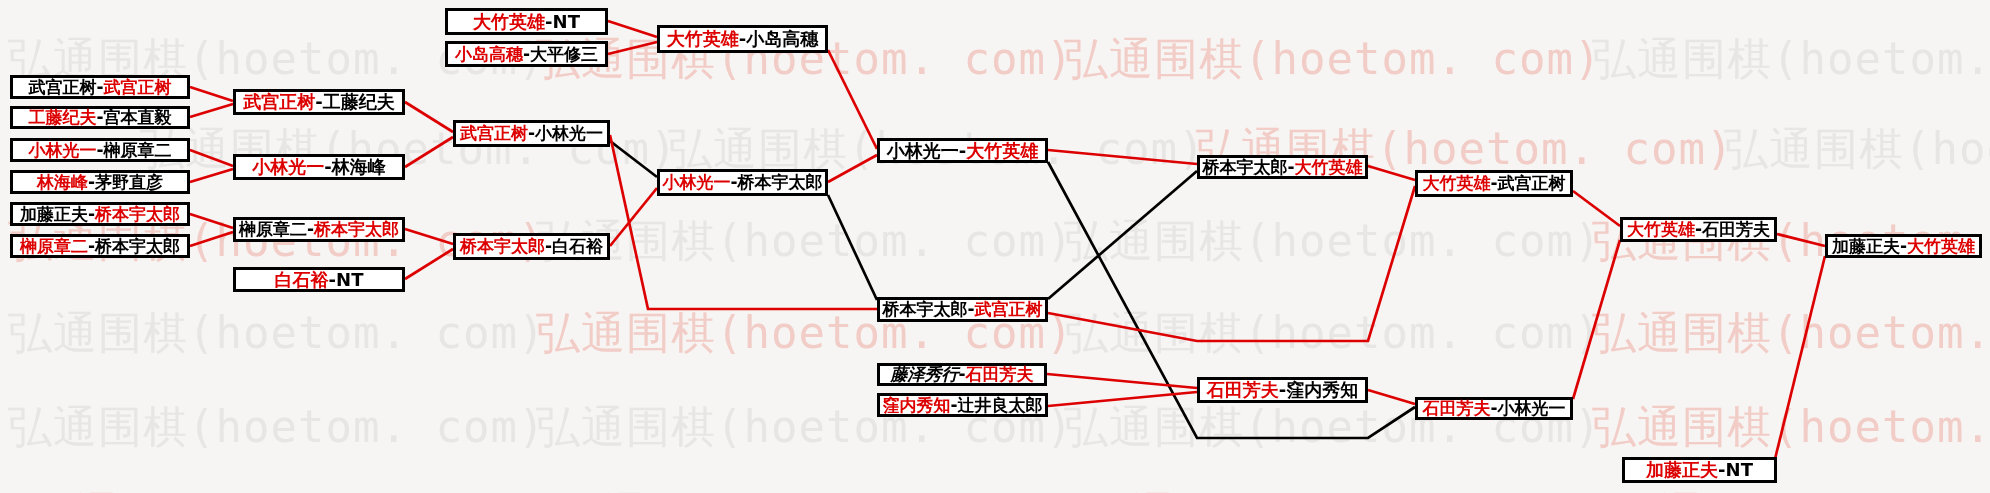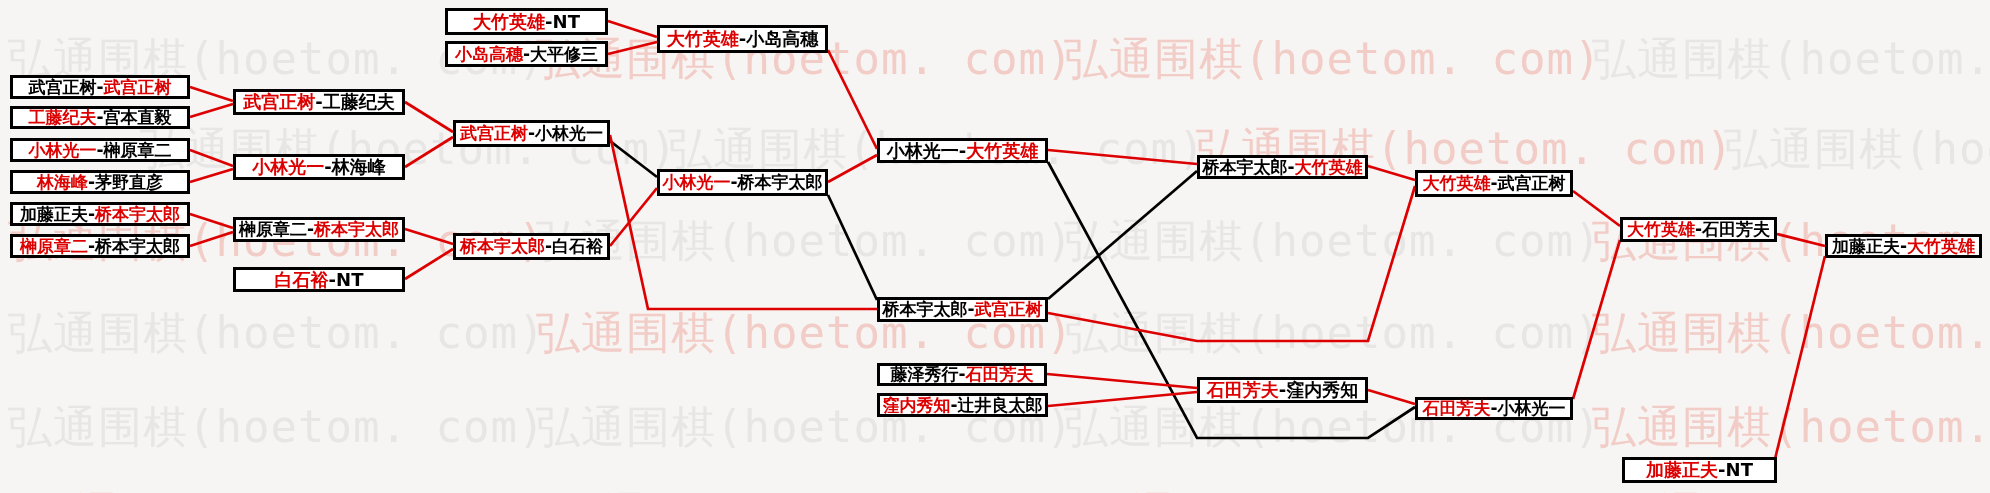--- a/index.html
+++ b/index.html
@@ -185,21 +185,21 @@
         <span class="seg lose" style="color: rgb(0, 0, 0);">小林光一</span>
         <span class="seg" style="color: rgb(0, 0, 0);">-</span>
         <span class="seg win" style="color: rgb(221, 0, 0);">大竹英雄</span>
       </div>
       <div class="node" style="left: 877px; top: 297px; width: 171px; height: 25px; font-size: 17px;">
         <span class="seg lose" style="color: rgb(0, 0, 0);">桥本宇太郎</span>
         <span class="seg" style="color: rgb(0, 0, 0);">-</span>
         <span class="seg win" style="color: rgb(221, 0, 0);">武宫正树</span>
       </div>
       <div class="node" style="left: 877px; top: 363px; width: 170px; height: 23px; font-size: 17px;">
-        <span class="seg lose" style="color: rgb(0, 0, 0);">藤泽秀行</span>
+        <span class="seg lose" style="color: rgb(0, 0, 0); font-style: italic;">藤泽秀行</span>
         <span class="seg" style="color: rgb(0, 0, 0);">-</span>
         <span class="seg win" style="color: rgb(221, 0, 0);">石田芳夫</span>
       </div>
       <div class="node" style="left: 877px; top: 393px; width: 171px; height: 24px; font-size: 17px;">
         <span class="seg win" style="color: rgb(221, 0, 0);">窪内秀知</span>
         <span class="seg" style="color: rgb(0, 0, 0);">-</span>
         <span class="seg lose" style="color: rgb(0, 0, 0);">辻井良太郎</span>
       </div>
       <div class="node" style="left: 1197px; top: 155px; width: 171px; height: 24px; font-size: 17px;">
         <span class="seg lose" style="color: rgb(0, 0, 0);">桥本宇太郎</span>

